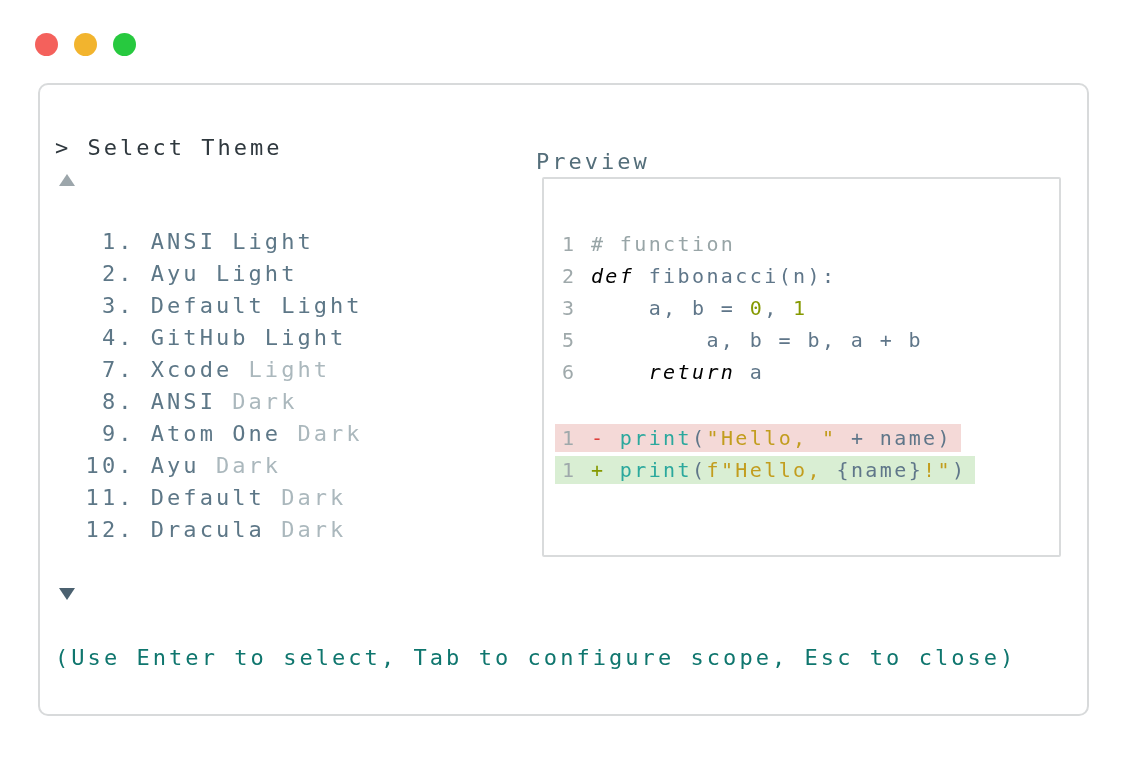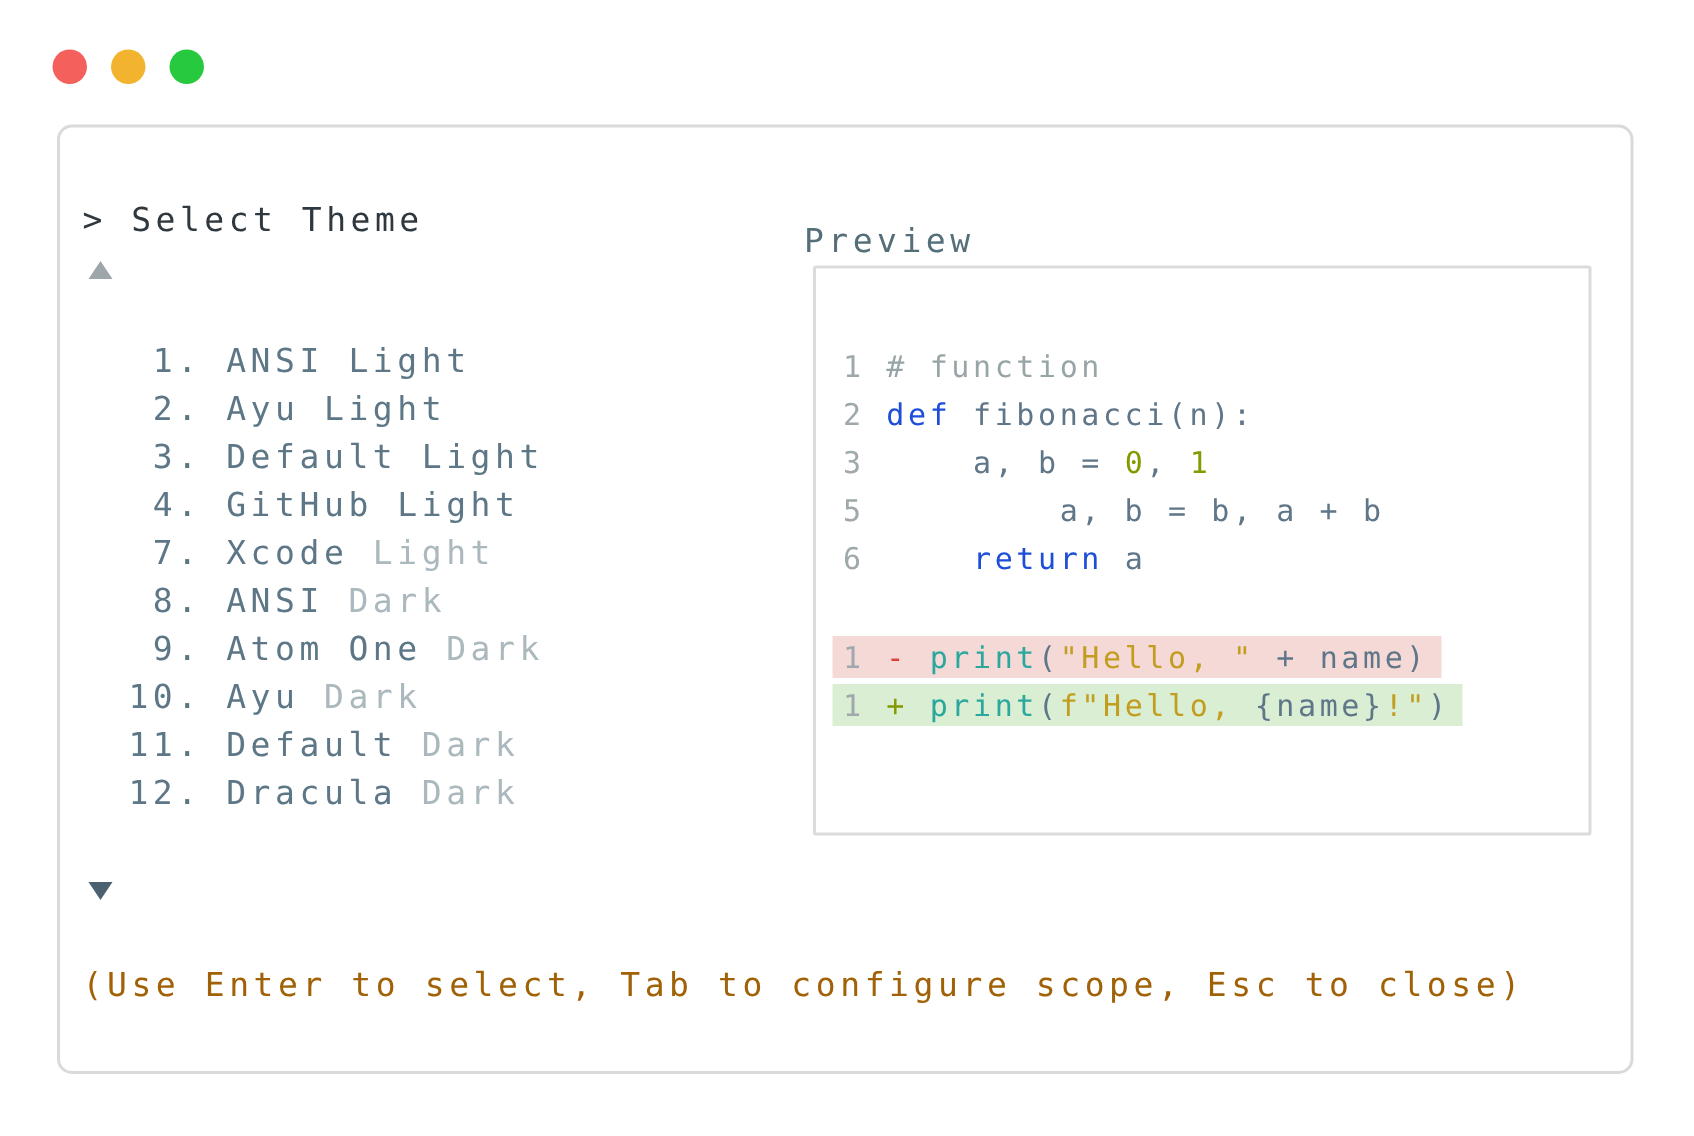--- a/index.html
+++ b/index.html
@@ -26,39 +26,39 @@
               border-right: 8px solid transparent; border-top: 12px solid #4b6170; }
 
   
   .theme-list { position: absolute; left: 53px; top: 182px; margin-top: 44px; }
   .theme-row { height: 32px; line-height: 32px; font-size: 22px; letter-spacing: 3.05px;
                white-space: pre; color: #5d7787; cursor: default; }
   .theme-row .muted { color: #abb8bd; }
   .theme-row.selected, .theme-row.selected span { color: #8a9a14; }
 
   .help-text { position: absolute; left: 55px; top: 642px; line-height: 32px;
-               font-size: 22px; letter-spacing: 3.05px; color: #a16207; white-space: pre; }
+               font-size: 22px; letter-spacing: 3.05px; color: #0f766e; white-space: pre; }
 
   
   .preview-label { position: absolute; left: 536px; top: 146px; line-height: 32px;
                    font-size: 22px; letter-spacing: 3px; color: #546e7a; white-space: pre; }
   .preview-box { position: absolute; left: 542px; top: 177px; width: 519px; height: 380px;
                  border: 2px solid #d9dbdc; border-radius: 2px; background: #ffffff; }
   .code-block { position: absolute; left: 562px; top: 228px; }
   .code-line { height: 32px; line-height: 32px; font-size: 20px; letter-spacing: 2.4px;
                white-space: pre; color: #5f7689; }
   .band { display: inline-block; line-height: 26px; padding: 1px 9px 1px 7px;
           margin-left: -7px; vertical-align: middle; }
   .diff-removed .band { background: #f4d9d7; }
   .diff-added   .band { background: #d9eed3; }
 
   .tok-default { color: #5f7689; }
   .tok-lineno  { color: #9fa9ab; }
   .tok-comment { color: #98a5a7; margin-top: 32px; }
-  .tok-keyword { color: #1d4ed8; }
+  .tok-keyword { color: #000000; font-style: italic; }
   .tok-builtin { color: #2ba89d; }
   .tok-number  { color: #859900; }
   .tok-string  { color: #c29d1e; }
   .tok-minus   { color: #de3f3b; }
   .tok-plus    { color: #859900; }
 </style>
 </head>
 <body>
 
 <div class="traffic tl-red"></div>

